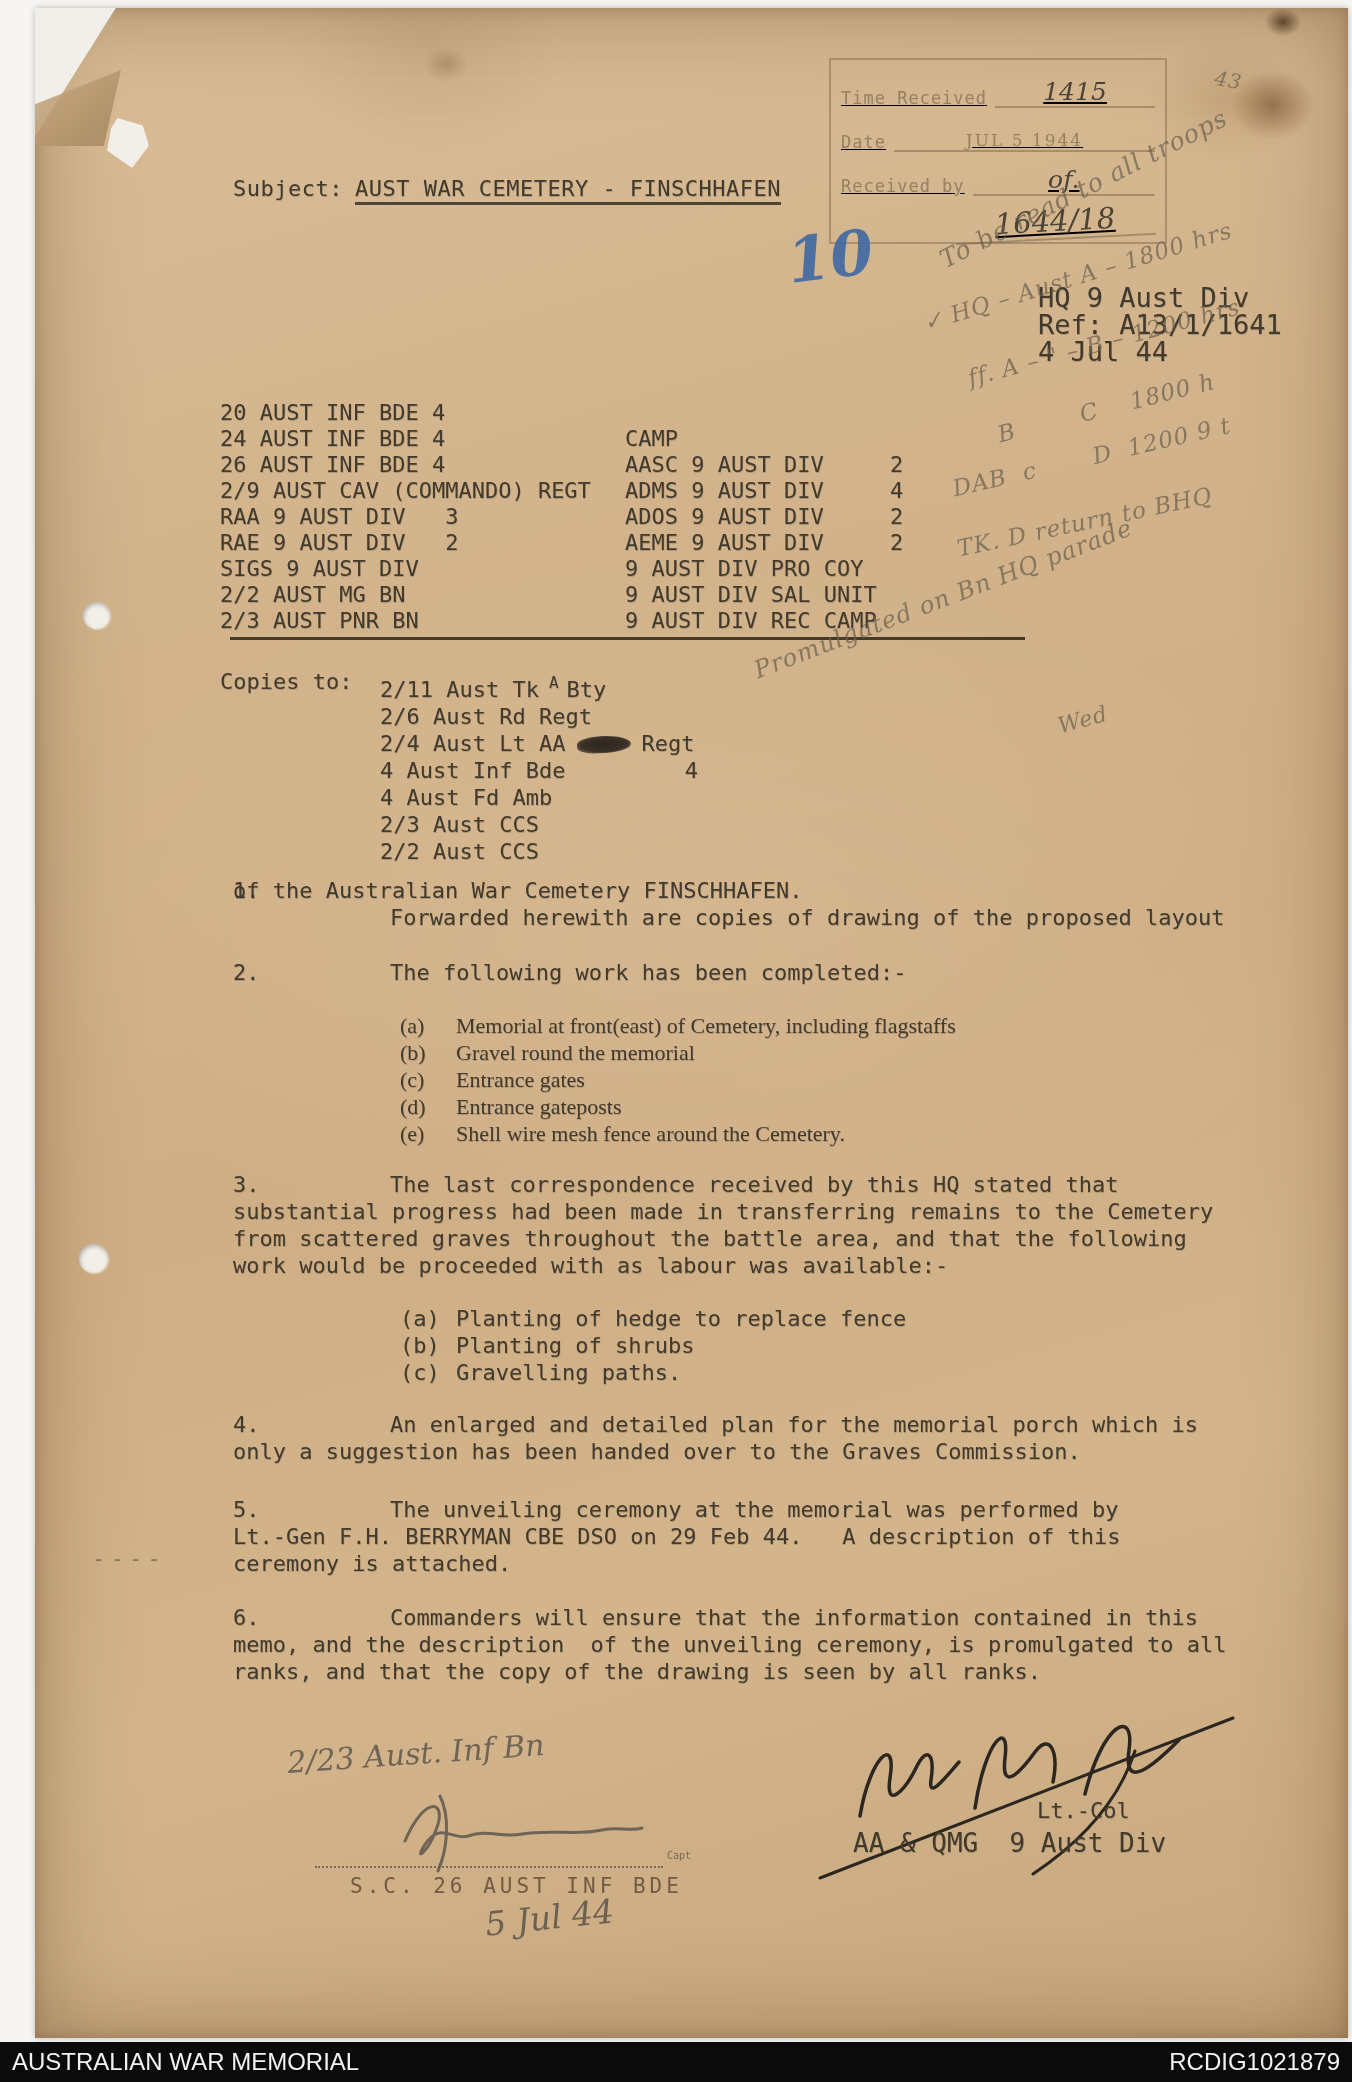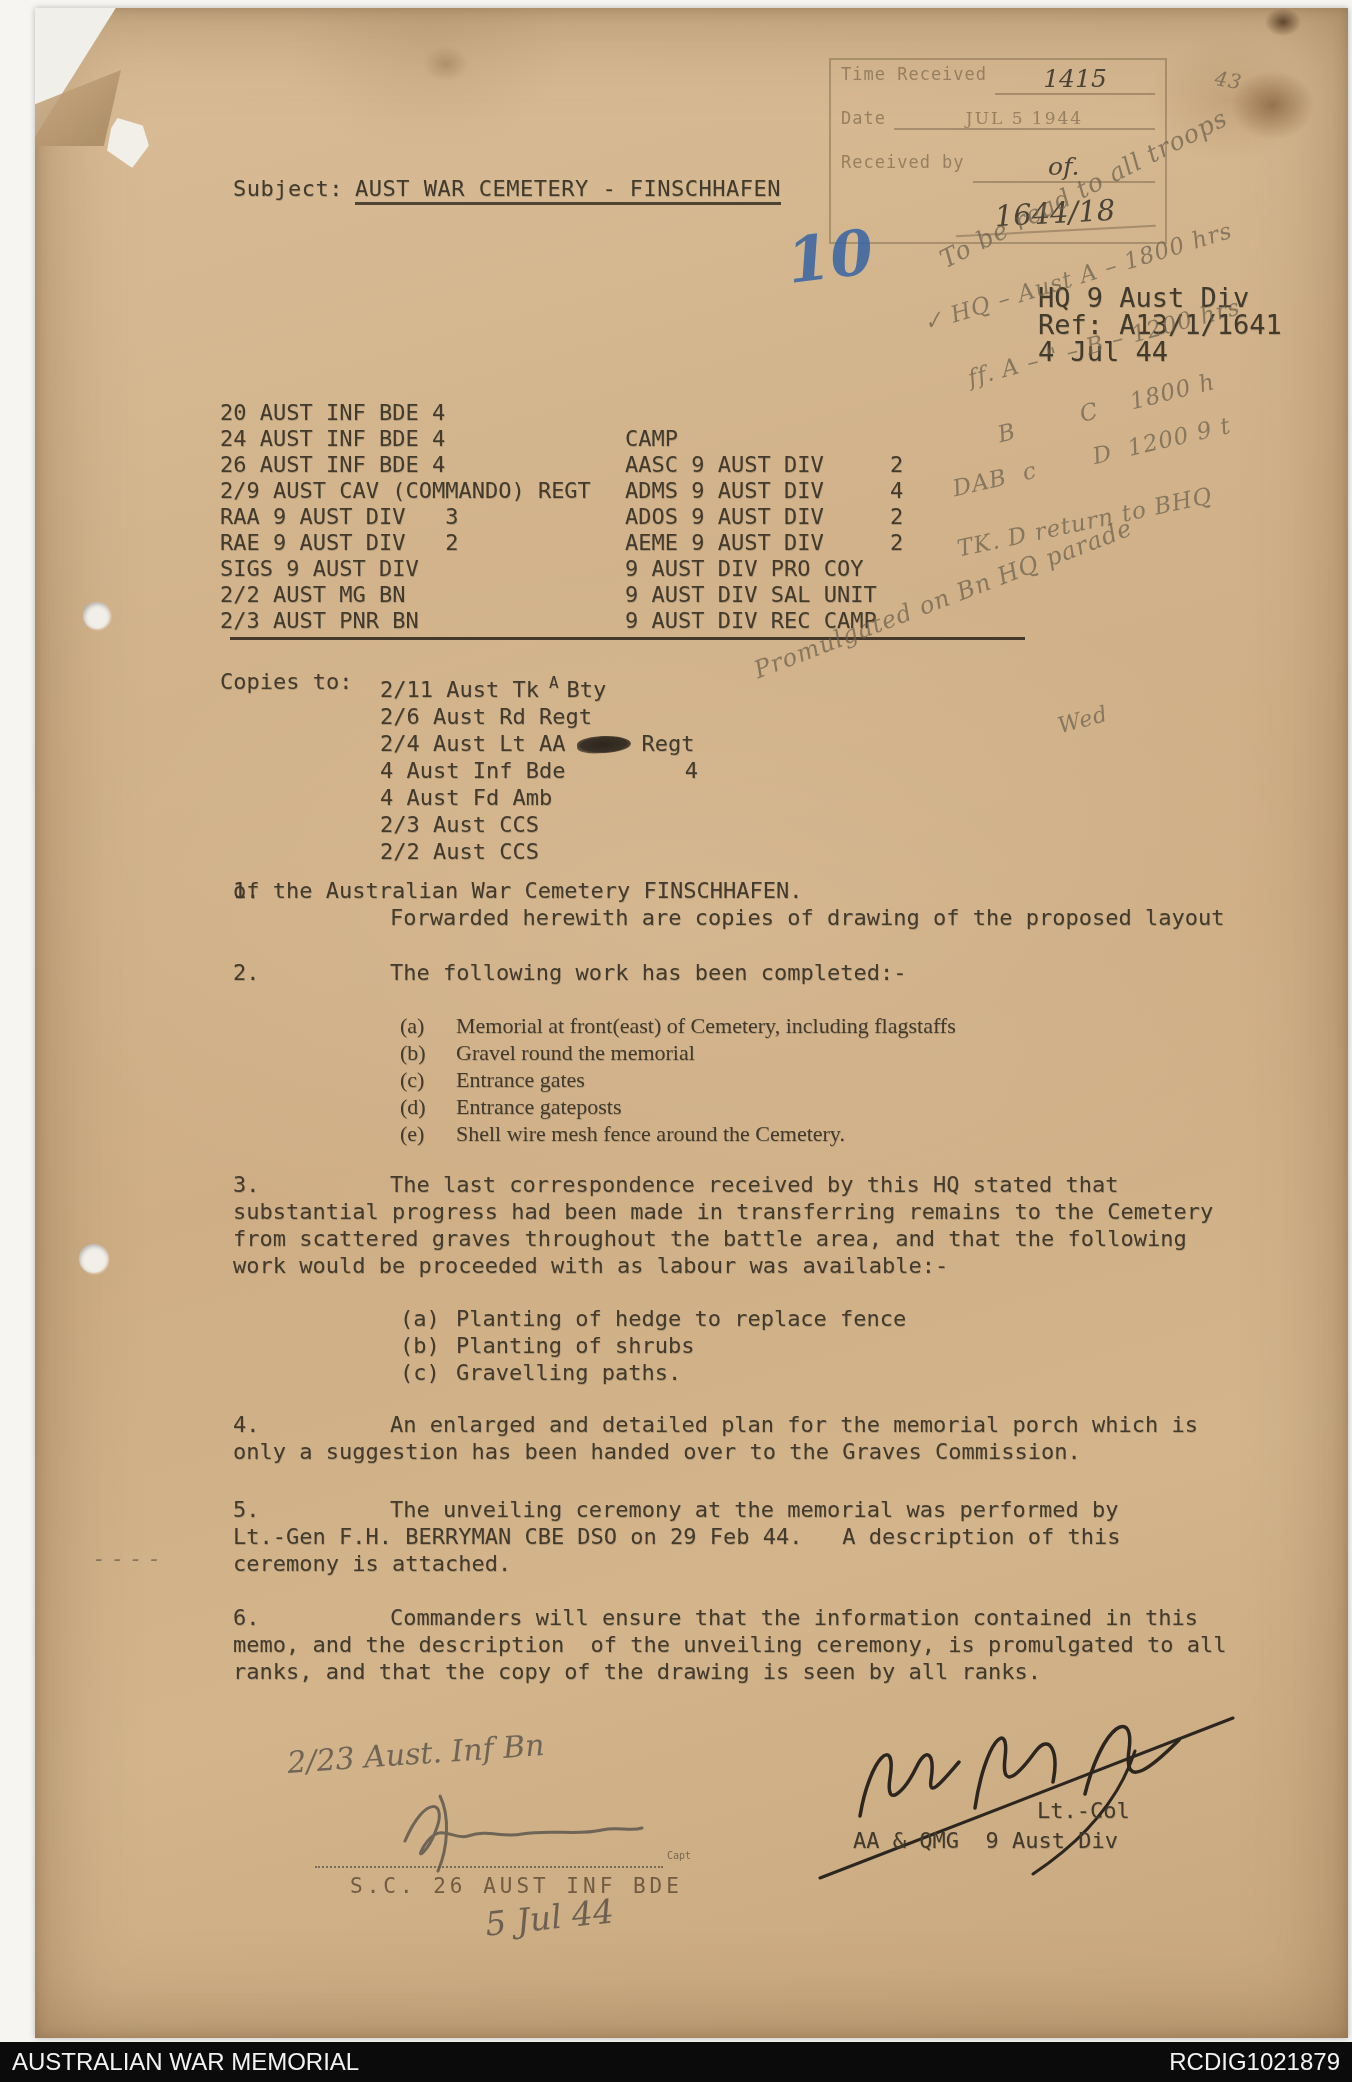--- a/index.html
+++ b/index.html
@@ -13,21 +13,21 @@
       radial-gradient(ellipse 900px 500px at 50% 45%, rgba(255,244,222,.10), transparent 75%),
       linear-gradient(164deg,#d9bd97 0%,#d2b38b 28%,#cfae85 52%,#d3b48b 74%,#c8a77d 100%);
     box-shadow: inset 0 0 90px rgba(112,82,48,.5), inset 0 0 14px rgba(100,70,40,.35), 0 0 6px rgba(0,0,0,.25);
   }
   .tw{color:#413a2d;text-shadow:.5px .5px 0 rgba(65,58,45,.25);}
   
   .subject{position:absolute;left:198px;top:168px;font-size:22px;letter-spacing:.5px;}
   .subject .title{margin-left:12px;font-weight:normal;border-bottom:3px solid rgba(55,47,36,.85);padding-bottom:1px;}
   
   .stamp-box{position:absolute;left:794px;top:50px;width:338px;height:186px;border:2px solid rgba(125,105,78,.5);padding:4px 10px;box-sizing:border-box;}
-  .srow{display:flex;align-items:flex-start;height:44px;}
+  .srow{display:flex;align-items:flex-end;height:44px;text-decoration:underline;}
   .slabel{font-size:17px;color:rgba(130,110,82,.75);letter-spacing:1px;white-space:nowrap;}
   .sval{flex:1;margin-left:8px;border-bottom:2px solid rgba(110,92,66,.45);text-align:center;}
   .hand{font-family:"DejaVu Serif",serif;font-style:italic;color:#4a4337;font-size:25px;}
   .stamped{font-size:17px;color:rgba(110,92,66,.6);letter-spacing:2px;font-style:normal;}
   .srow.last{justify-content:flex-end;}
   .srow.last .sval{flex:0 0 200px;transform:rotate(-3deg);font-size:29px;}
   
   .blue-num{position:absolute;left:752px;top:212px;font-family:"DejaVu Serif",serif;font-style:italic;font-weight:bold;
     font-size:62px;color:#3b67a4;transform:rotate(-7deg);opacity:.88;}
   
@@ -71,21 +71,21 @@
   
   .left-note{position:absolute;left:252px;top:1728px;font-family:"DejaVu Serif",serif;font-style:italic;
     font-size:30px;color:#6f6557;transform:rotate(-4deg);white-space:pre;}
   .sig-svg{position:absolute;}
   .dotted-line{position:absolute;left:280px;top:1858px;width:348px;border-bottom:2px dotted rgba(93,84,70,.75);}
   .capt{position:absolute;left:632px;top:1842px;font-size:10px;color:rgba(107,93,74,.85);}
   .sc-stamp{position:absolute;left:315px;top:1866px;font-size:21px;letter-spacing:4px;color:rgba(97,76,55,.85);white-space:pre;}
   .left-date{position:absolute;left:450px;top:1890px;font-family:"DejaVu Serif",serif;font-style:italic;
     font-size:33px;color:#6b6052;transform:rotate(-6deg);white-space:pre;}
   .lt-col{position:absolute;left:995px;top:1790px;font-size:22px;margin-left:7px;}
-  .appt{position:absolute;left:818px;top:1820px;font-size:22px;white-space:pre;}
+  .appt{position:absolute;left:818px;top:1820px;font-size:26px;white-space:pre;}
   
   .hole{position:absolute;border-radius:50%;background:#f2efe9;
     box-shadow:inset 1px 2px 4px rgba(0,0,0,.28), 1px 1px 2px rgba(255,250,240,.5);}
   .hole1{left:48px;top:594px;width:27px;height:27px;}
   .hole2{left:44px;top:1236px;width:29px;height:29px;}
   .corner-cut{position:absolute;left:-2px;top:-2px;width:84px;height:134px;background:#f1efe9;
     clip-path:polygon(0 0,100% 0,0 100%);}
   .corner-flap{position:absolute;left:0;top:62px;width:86px;height:76px;
     background:linear-gradient(135deg,#c6a67d 10%,#a98a63 80%);
     clip-path:polygon(0 45%,100% 0,80% 100%,0 100%);opacity:.85;}

